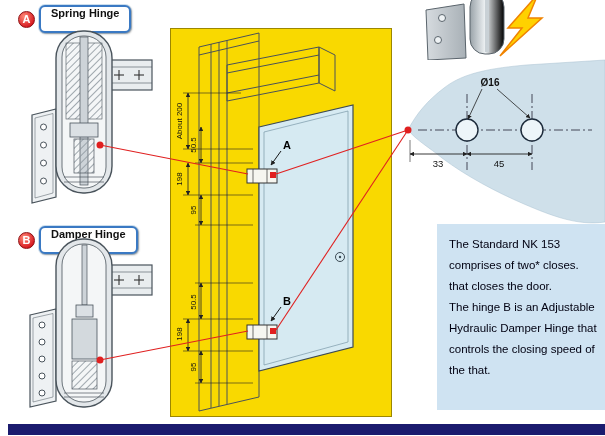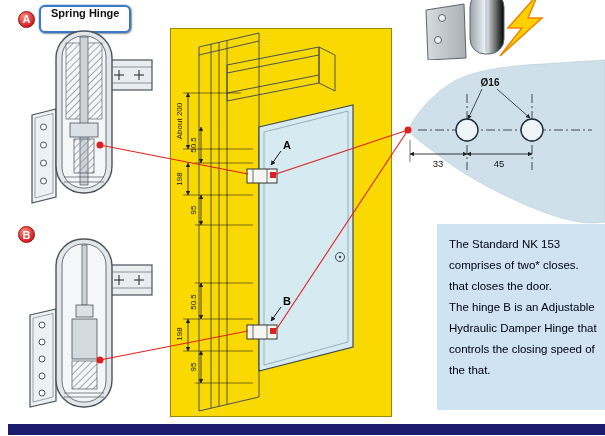--- a/index.html
+++ b/index.html
@@ -80,20 +80,21 @@
       <rect x="50" y="98" width="28" height="14" fill="#dbe0e4" stroke-width="0.8"></rect>
       <rect x="54" y="114" width="20" height="34" fill="url(#hatchA)" stroke-width="0.7"></rect>
       <line x1="44" y1="152" x2="84" y2="152" stroke-width="0.7"></line>
       <line x1="44" y1="157" x2="84" y2="157" stroke-width="0.7"></line>
     </g>
     <circle cx="80" cy="120" r="3.5" fill="#e02020"></circle>
   </svg>
 
   <div class="abs badge" style="left:18px; top:226px;">
     <div class="badge-circle">B</div>
+    <div class="badge-pill">Damper Hinge</div>
   </div>
 
   <svg class="abs" style="left:20px; top:235px;" width="150" height="185" viewBox="0 0 150 185">
     <defs>
       <pattern id="hatchB" width="5" height="5" patternUnits="userSpaceOnUse" patternTransform="rotate(45)">
         <line x1="0" y1="0" x2="0" y2="5" stroke="#8a949c" stroke-width="1.6"></line>
       </pattern>
     </defs>
     <g stroke="#4a545c" fill="none">
       <rect x="72" y="30" width="60" height="30" fill="#e9edef" stroke-width="1.2"></rect>

